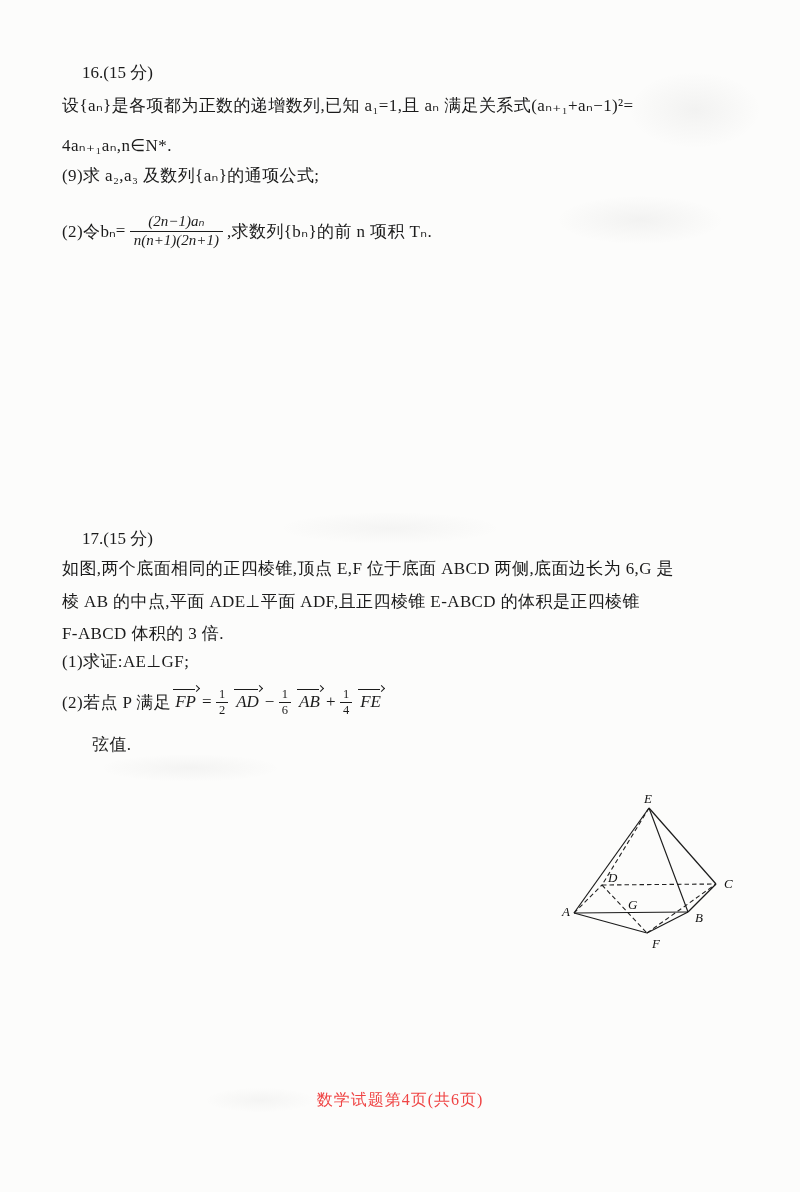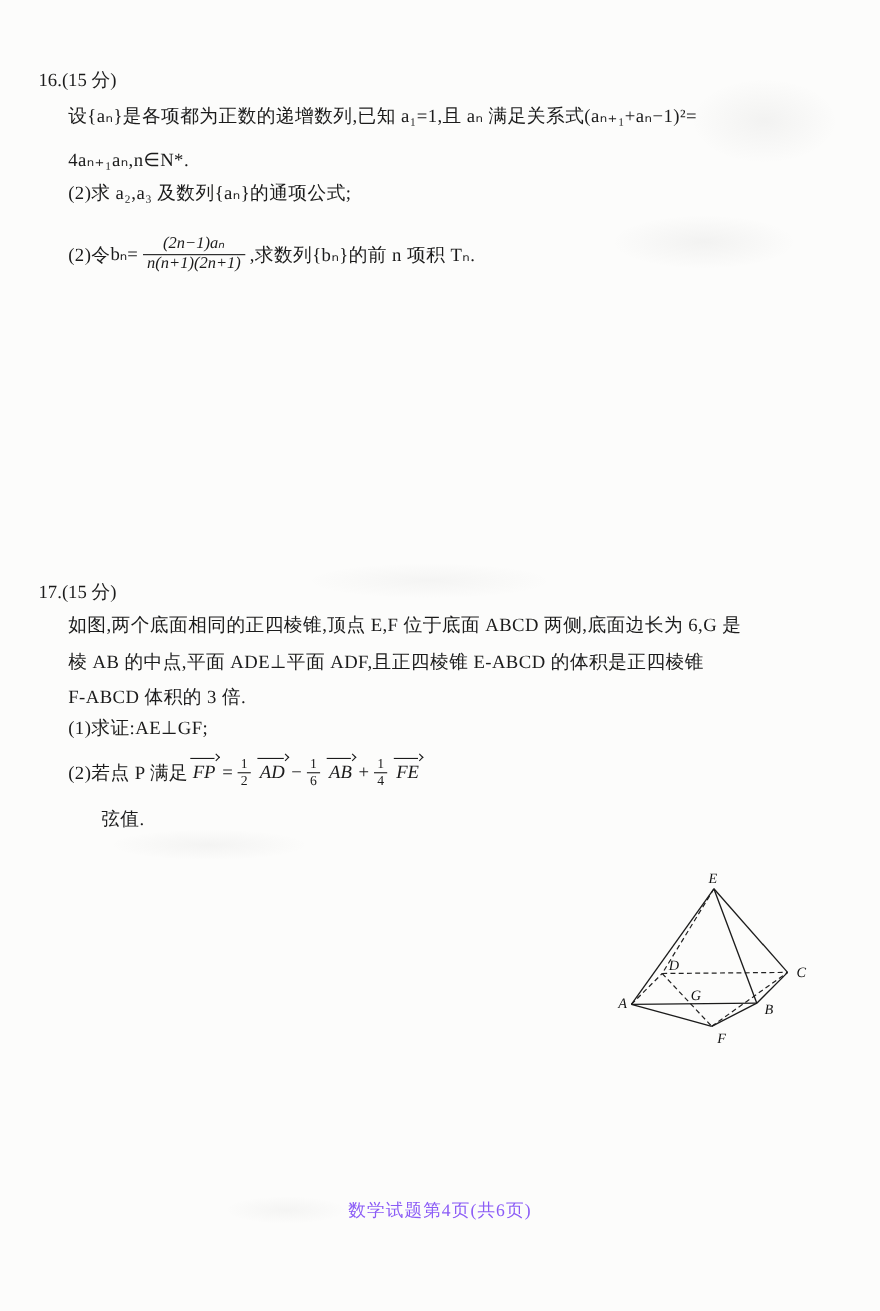--- a/index.html
+++ b/index.html
@@ -8,21 +8,21 @@
     background:#fcfcfb;
     font-family:"Liberation Serif","DejaVu Sans",serif;
     color:#1b1b1b;
   }
   .abs{position:absolute;}
   .line{
     font-size:17px;line-height:22px;white-space:nowrap;
     letter-spacing:0.4px;
     text-align:right;
   }
-  .heading{font-size:17px;line-height:22px;white-space:nowrap;}
+  .heading{font-size:17px;line-height:22px;white-space:nowrap;margin-left:47px;}
   
   .frow{
     display:flex;align-items:center;white-space:nowrap;
     font-size:17px;letter-spacing:0.4px;
   }
   .frac{
     display:inline-flex;flex-direction:column;align-items:center;
     margin:0 4px;letter-spacing:0;line-height:1.15;
     font-style:italic;
   }
@@ -41,21 +41,21 @@
     content:"";position:absolute;left:-1px;right:2px;top:-3px;height:0;
     border-top:1.4px solid #1b1b1b;
   }
   .vec::after{
     content:"";position:absolute;right:-2px;top:-5.6px;width:4px;height:4px;
     border-top:1.4px solid #1b1b1b;border-right:1.4px solid #1b1b1b;
     transform:rotate(45deg);
   }
   .footer{
     left:0;right:0;top:1090px;text-align:center;
-    font-size:16px;letter-spacing:1px;color:#8b5cf6;
+    font-size:16px;letter-spacing:1px;color:#ef4444;
   }
   
   .noise{pointer-events:none;border-radius:50%;}
   svg text{
     font-family:"Liberation Serif","DejaVu Serif",serif;
     font-style:italic;font-size:13px;fill:#111;
   }
 </style>
 </head>
 <body>
@@ -65,21 +65,21 @@
 <div class="abs noise" style="left:230px;top:505px;width:320px;height:46px;background:radial-gradient(closest-side,rgba(60,60,60,0.04),transparent 70%);"></div>
 <div class="abs noise" style="left:60px;top:748px;width:260px;height:40px;background:radial-gradient(closest-side,rgba(60,60,60,0.045),transparent 70%);"></div>
 <div class="abs noise" style="left:180px;top:1082px;width:160px;height:36px;background:radial-gradient(closest-side,rgba(60,60,60,0.04),transparent 70%);"></div>
 
 <div class="abs heading" style="left:35px;top:62px;">16.(15 分)</div>
 
 <div class="abs line" style="left:62px;top:95px;">设{aₙ}是各项都为正数的递增数列,已知 a₁=1,且 aₙ 满足关系式(aₙ₊₁+aₙ−1)²=</div>
 
 <div class="abs line" style="left:62px;top:135px;">4aₙ₊₁aₙ,n∈N*.</div>
 
-<div class="abs line" style="left:62px;top:165px;">(2)求 a₂,a₃ 及数列{aₙ}的通项公式;</div>
+<div class="abs line" style="left:62px;top:165px;">(9)求 a₂,a₃ 及数列{aₙ}的通项公式;</div>
 
 <div class="abs frow" style="left:62px;top:208px;height:46px;align-items:center;">
   <span>(2)令 </span>
   <span class="mvar">bₙ</span>
   <span>=</span>
   <span class="frac frac-big">
     <span class="num">(2n−1)aₙ</span>
     <span class="den">n(n+1)(2n+1)</span>
   </span>
   <span>,求数列{bₙ}的前 n 项积 Tₙ.</span>

